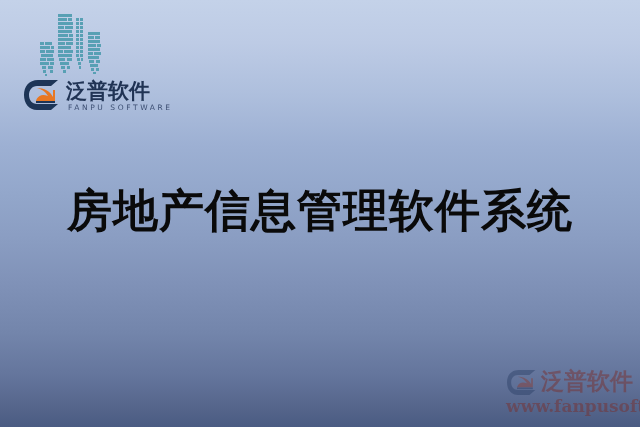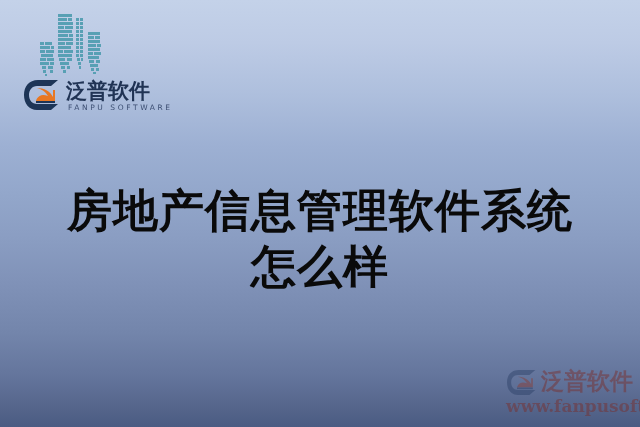--- a/index.html
+++ b/index.html
@@ -223,21 +223,20 @@
         <path d="M13 8 C20 8 26 11 29 17 L29 10 L31 10 L31 21 L12 21 C12 21 14 12 24 16 C21 11 17 9 13 8 Z" fill="#e87722"></path>
         <path d="M12 21 L31 21 L31 23 L12 23 Z" fill="#1d3557"></path>
       </svg>
     </span>
     <span class="logo-text-cn">泛普软件</span>
     <span class="logo-text-en">FANPU SOFTWARE</span>
   </div>
 
   <div class="title">
     <span class="title-line">房地产信息管理软件系统</span>
-    <span class="title-line">怎么样</span>
   </div>
 
   <div class="watermark">
     <span class="wm-mark">
       <svg viewBox="0 0 36 30" width="30" height="25" xmlns="http://www.w3.org/2000/svg">
         <path d="M14 0 L34 0 L27 6 L13 6 C8 6 5 10 5 15 C5 20 8 24 13 24 L34 24 L27 30 L13 30 C5 30 0 23.5 0 15 C0 6.5 5 0 14 0 Z" fill="#2b3f66"></path>
         <path d="M13 8 C20 8 26 11 29 17 L29 10 L31 10 L31 21 L12 21 C12 21 14 12 24 16 C21 11 17 9 13 8 Z" fill="#8c3a30"></path>
         <path d="M12 21 L31 21 L31 23 L12 23 Z" fill="#2b3f66"></path>
       </svg>
     </span>

